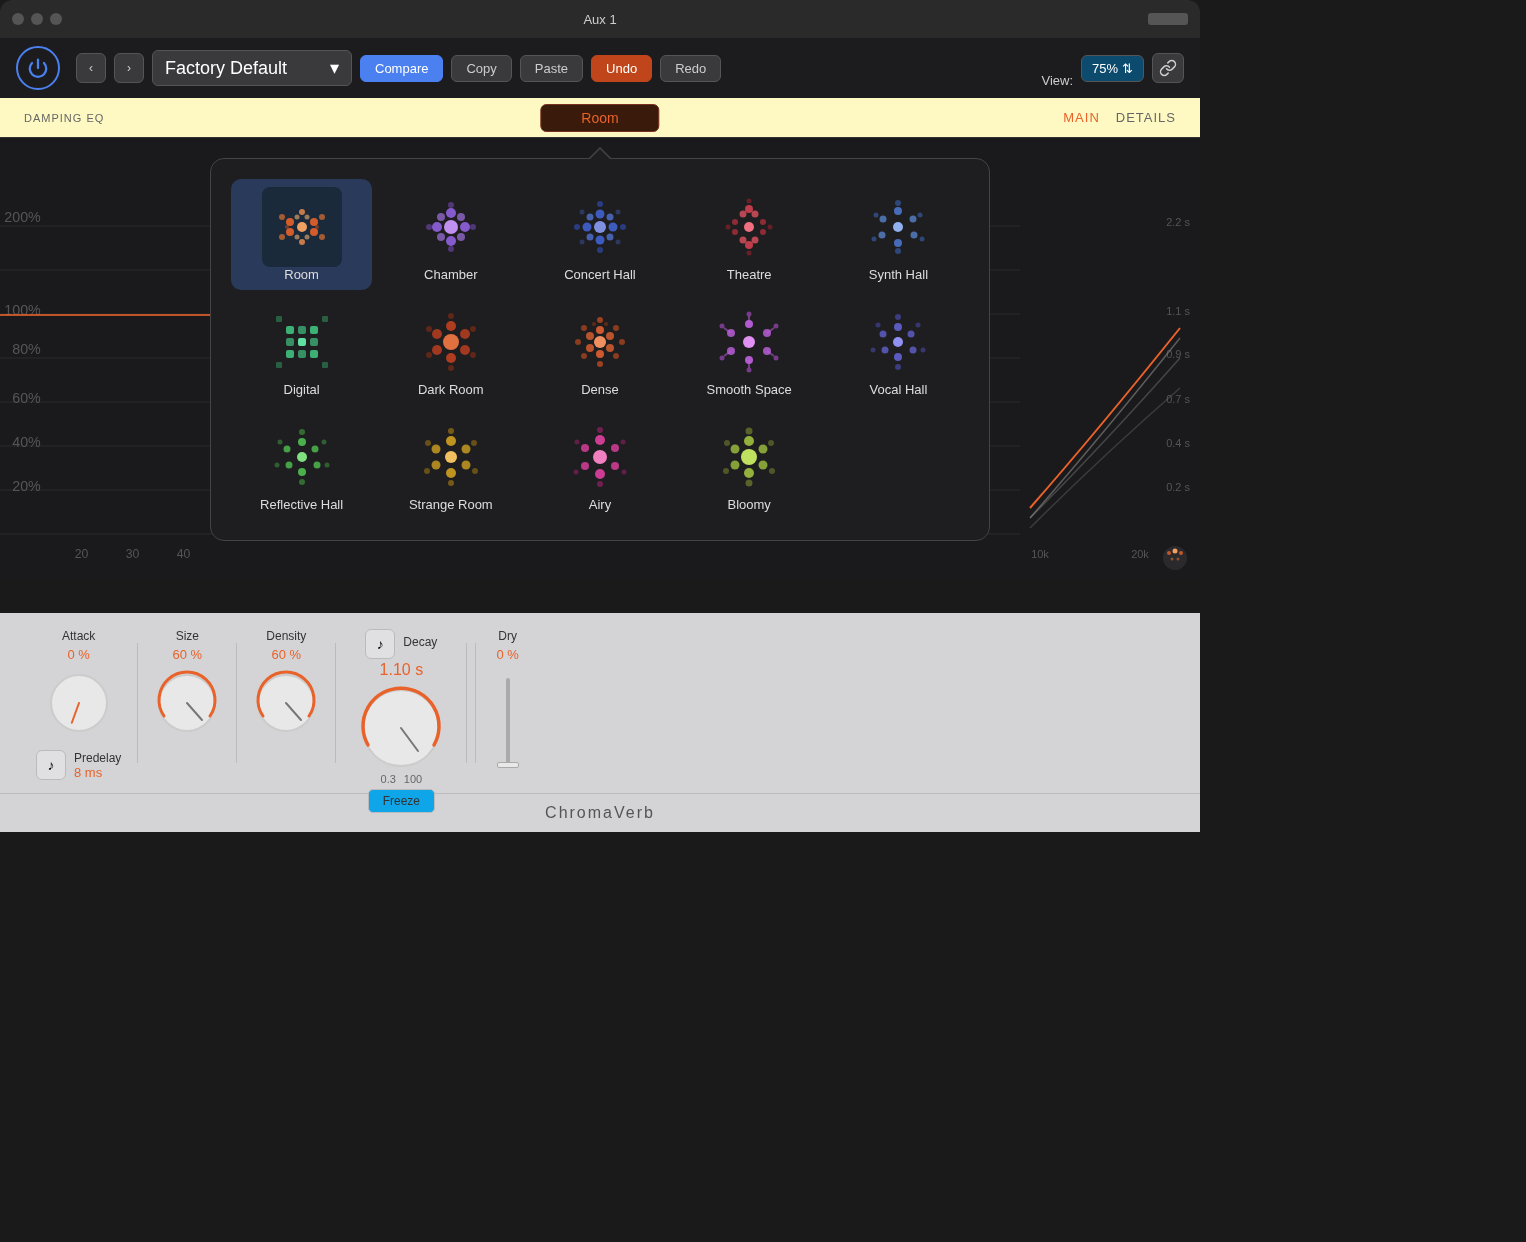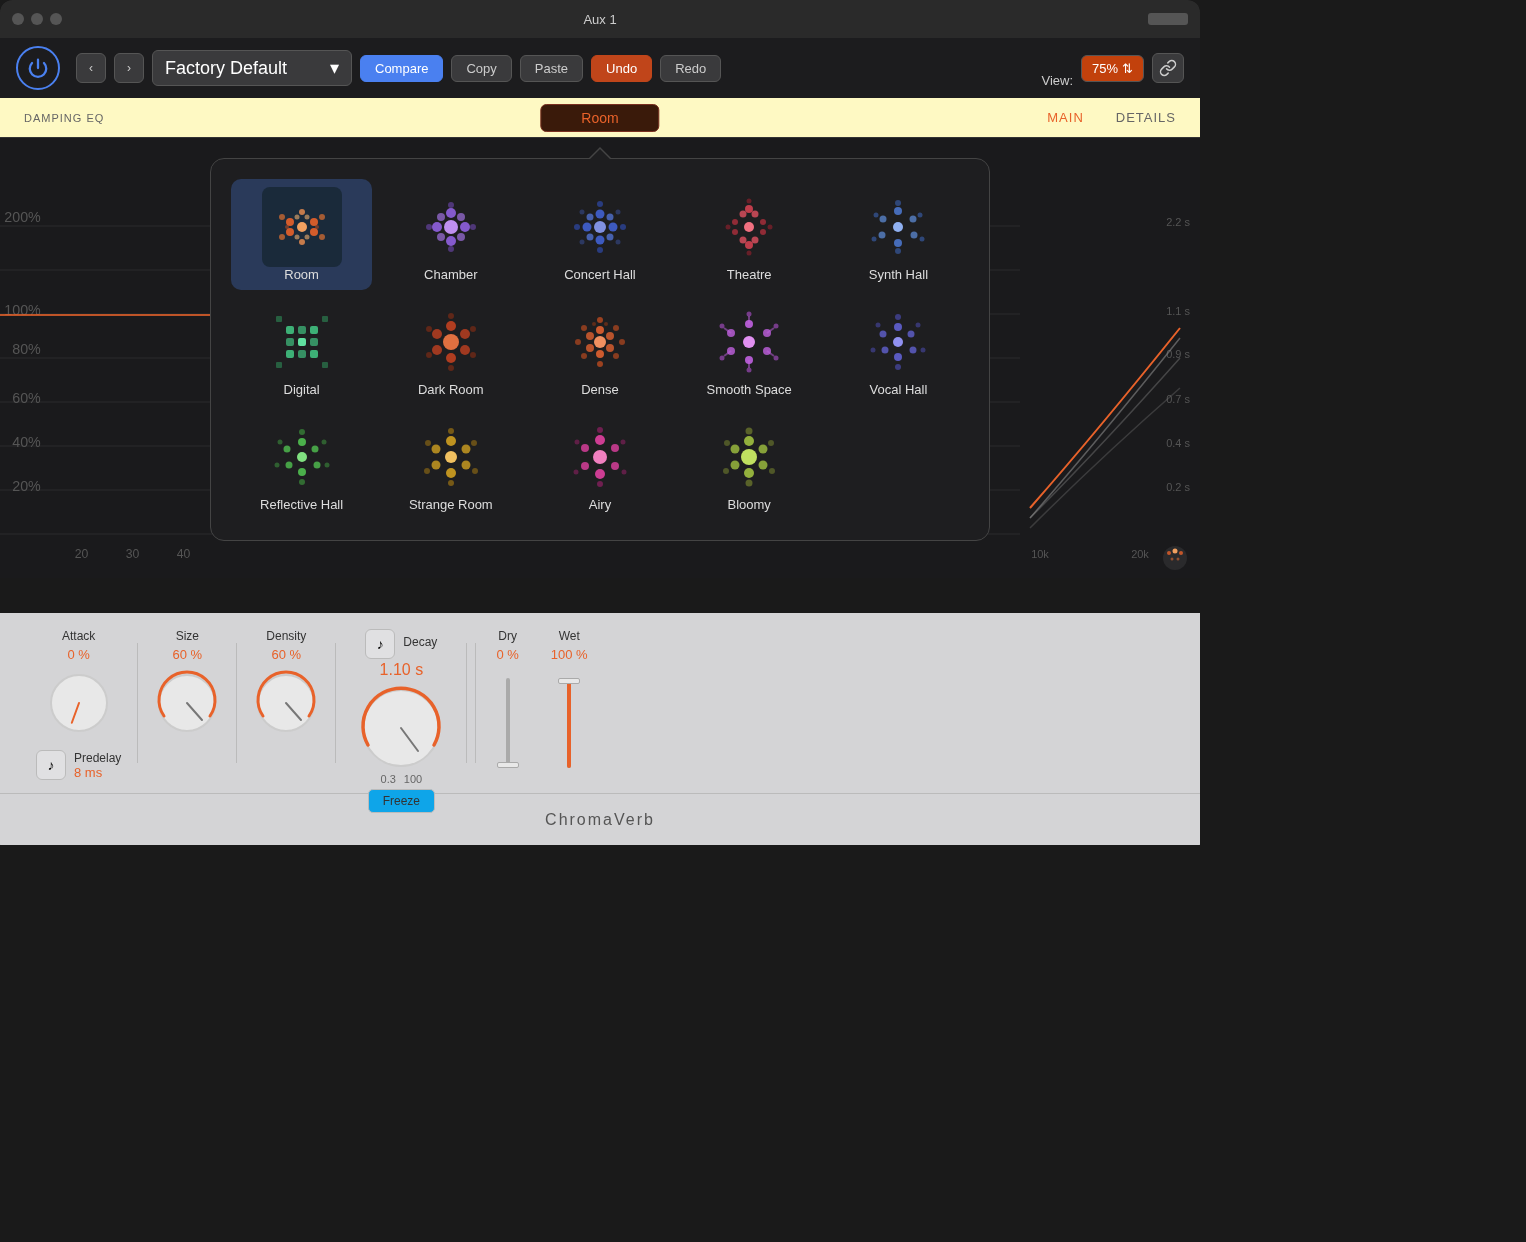--- a/index.html
+++ b/index.html
@@ -103,21 +103,21 @@
       border-color: #4a80f0;
       color: #fff;
     }
     .toolbar-btn.active-orange {
       background: #c0451a;
       border-color: #c0451a;
       color: #fff;
     }
     .view-label { color: #ccc; font-size: 13px; margin-top: 24px; }
     .view-control {
-      background: #c2410c;
+      background: #0c4a6e;
       border: 1px solid #555;
       border-radius: 6px;
       color: #fff;
       font-size: 13px;
       padding: 5px 10px;
       display: flex;
       align-items: flex-end;
       gap: 4px;
       cursor: pointer;
     }
@@ -168,21 +168,20 @@
       position: absolute;
       right: 24px;
       display: flex;
       gap: 16px;
     }
     .tab-right-item {
       color: #e8622a;
       font-size: 13px;
       letter-spacing: 1px;
       cursor: pointer;
-      margin-left: 16px;
     }
     .tab-right-item.inactive { color: #666; }
 
     
     .main-area {
       display: flex;
       position: relative;
       height: 440px;
       background: #4d7c0f;
     }
@@ -384,21 +383,21 @@
       display: flex;
       align-items: center;
       justify-content: center;
       cursor: pointer;
       font-size: 14px;
     }
 
     
     .app-name-bar {
       background: #d4d4d6;
-      height: 52px;
+      height: 39px;
       display: flex;
       align-items: center;
       justify-content: center;
       border-top: 1px solid #bbb;
     }
     .app-name {
       color: #555;
       font-size: 16px;
       letter-spacing: 2px;
     }
@@ -896,25 +895,17 @@
 
   <div class="fader-group">
     <span class="knob-label">Dry</span>
     <span class="knob-value">0 %</span>
     <div class="fader-track" style="height:90px;">
       <div class="fader-track-orange" style="height:0%;bottom:0;"></div>
       <div class="fader-thumb" style="bottom:0;"></div>
     </div>
   </div>
 
-  <div class="fader-group">
-    <span class="knob-label">Wet</span>
-    <span class="knob-value">100 %</span>
-    <div class="fader-track" style="height:90px;">
-      <div class="fader-track-orange" style="height:100%;bottom:0;"></div>
-      <div class="fader-thumb" style="top:0;"></div>
-    </div>
-  </div>
 </div>
 
 <div class="app-name-bar">
   <span class="app-name">ChromaVerb</span>
 </div>
 
 </body></html>

